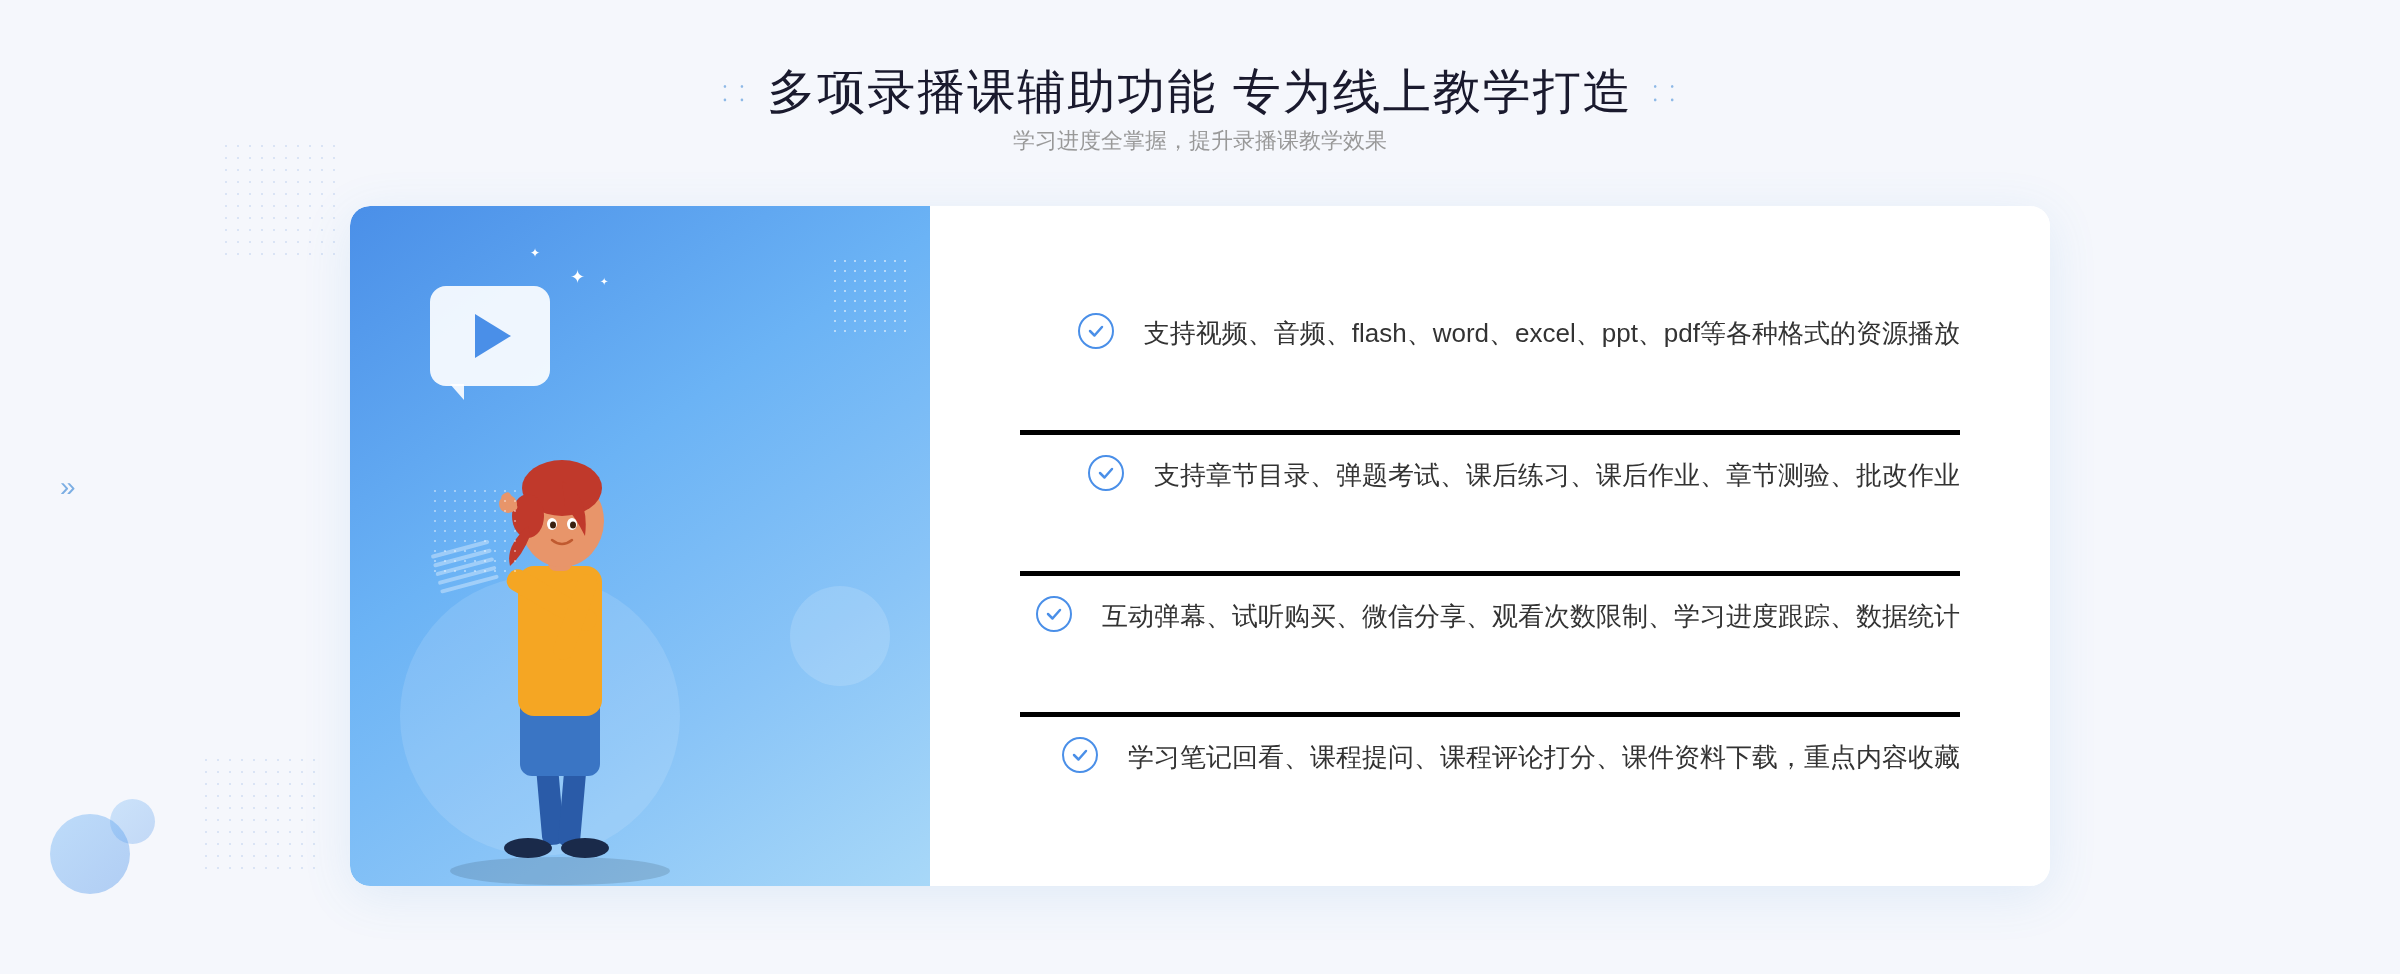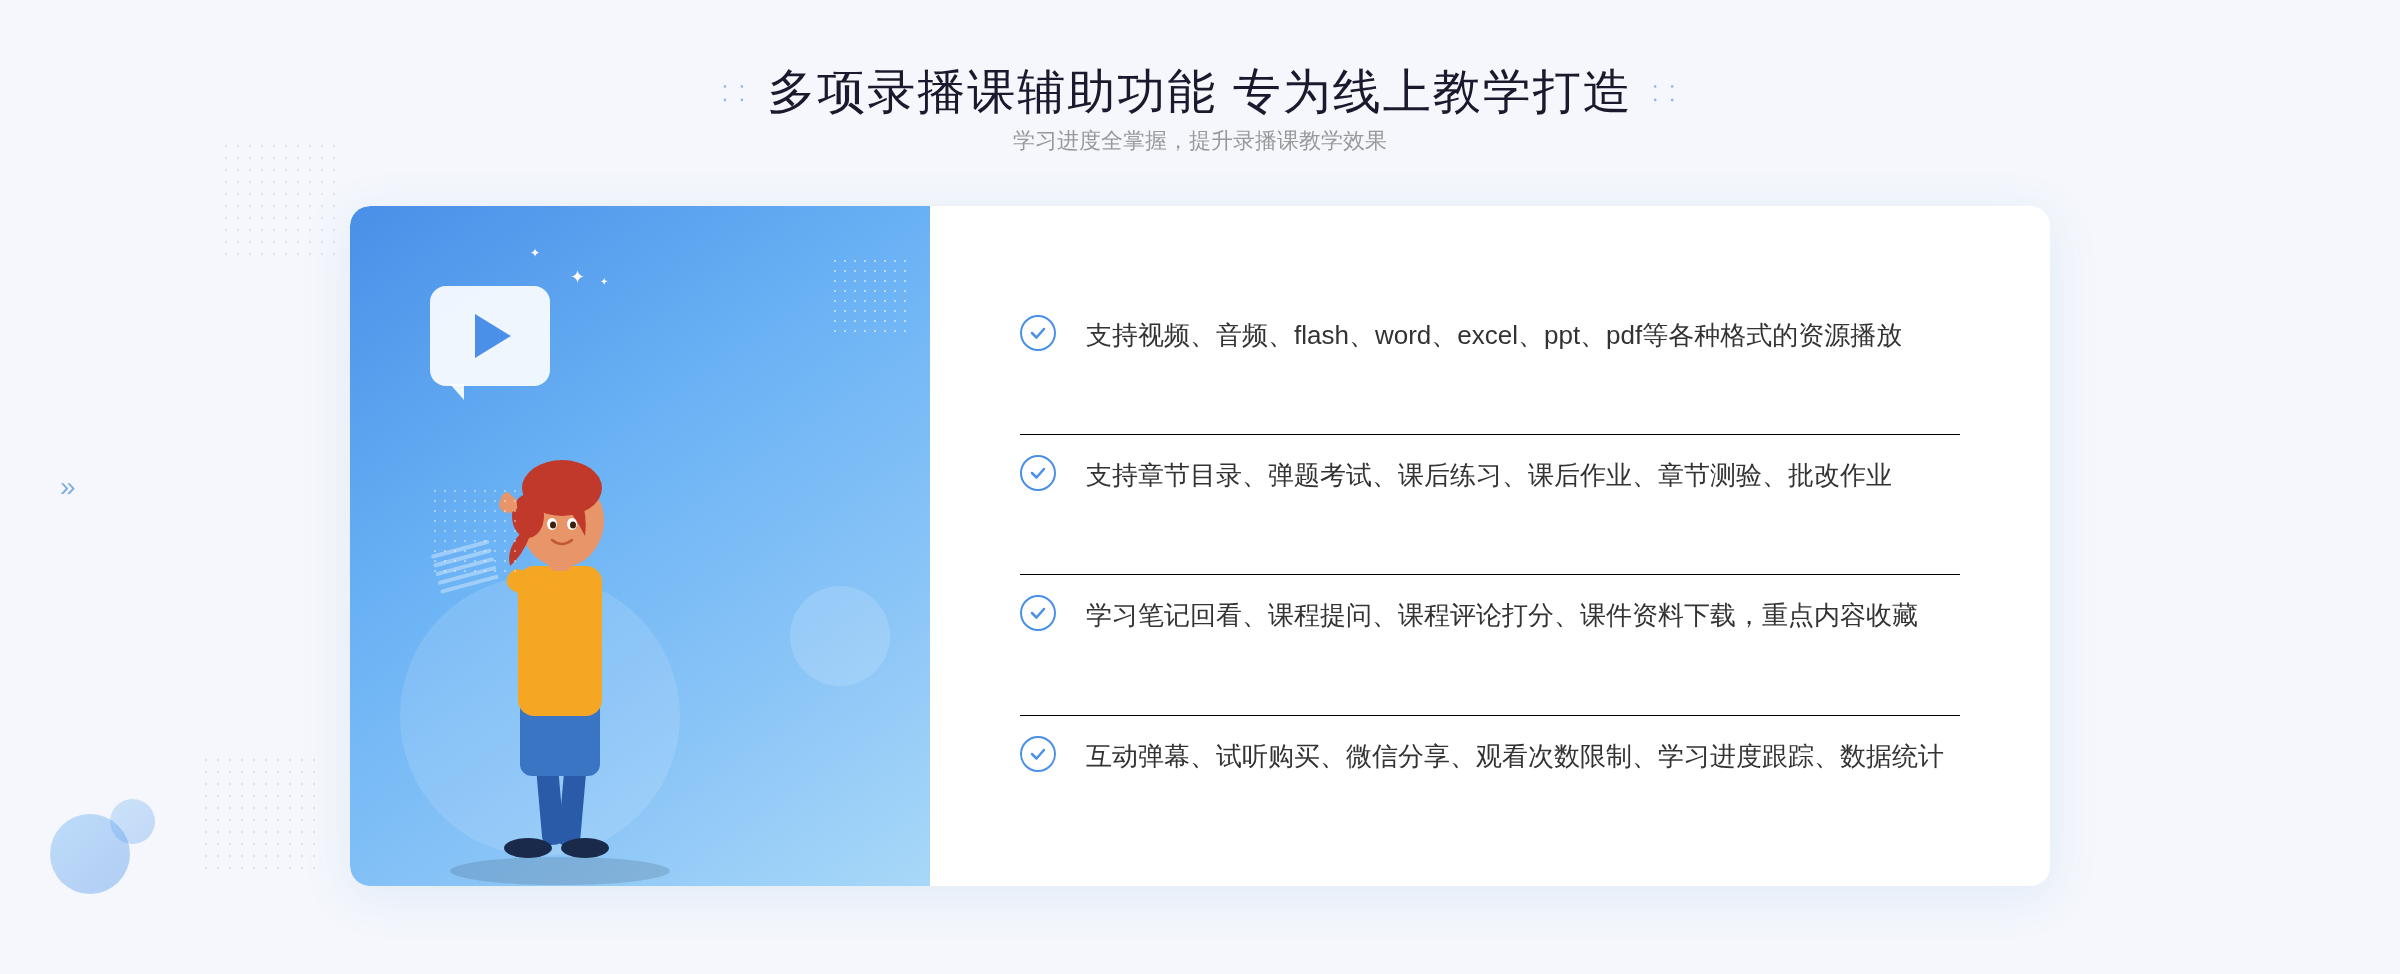--- a/index.html
+++ b/index.html
@@ -240,24 +240,25 @@
       justify-content: space-around;
       border-radius: 0 20px 20px 0;
     }
 
     
     .feature-item {
       display: flex;
       align-items: flex-start;
       gap: 30px;
       padding: 20px 0;
+      justify-content: flex-end;
     }
 
     .feature-item + .feature-item {
-      border-top: 1px solid #000000;
+      border-top: 5px solid #000000;
     }
 
     .check-circle {
       width: 36px;
       height: 36px;
       border-radius: 50%;
       border: 2.5px solid #4a8fe8;
       display: flex;
       align-items: center;
       justify-content: center;
@@ -413,30 +414,30 @@
         </div>
         <p class="feature-text">支持章节目录、弹题考试、课后练习、课后作业、章节测验、批改作业</p>
       </div>
 
       <div class="feature-item">
         <div class="check-circle">
           <svg width="20" height="20" viewBox="0 0 20 20" fill="none" xmlns="http://www.w3.org/2000/svg">
             <path d="M4 10 L8.5 14.5 L16 6" stroke="#4a8fe8" stroke-width="2.5" stroke-linecap="round" stroke-linejoin="round"></path>
           </svg>
         </div>
-        <p class="feature-text">学习笔记回看、课程提问、课程评论打分、课件资料下载，重点内容收藏</p>
+        <p class="feature-text">互动弹幕、试听购买、微信分享、观看次数限制、学习进度跟踪、数据统计</p>
       </div>
 
       <div class="feature-item">
         <div class="check-circle">
           <svg width="20" height="20" viewBox="0 0 20 20" fill="none" xmlns="http://www.w3.org/2000/svg">
             <path d="M4 10 L8.5 14.5 L16 6" stroke="#4a8fe8" stroke-width="2.5" stroke-linecap="round" stroke-linejoin="round"></path>
           </svg>
         </div>
-        <p class="feature-text">互动弹幕、试听购买、微信分享、观看次数限制、学习进度跟踪、数据统计</p>
+        <p class="feature-text">学习笔记回看、课程提问、课程评论打分、课件资料下载，重点内容收藏</p>
       </div>
 
     </div>
   </div>
 
   <div class="side-blue-circles">
     <div class="blue-circle-lg"></div>
     <div class="blue-circle-sm"></div>
   </div>
 

